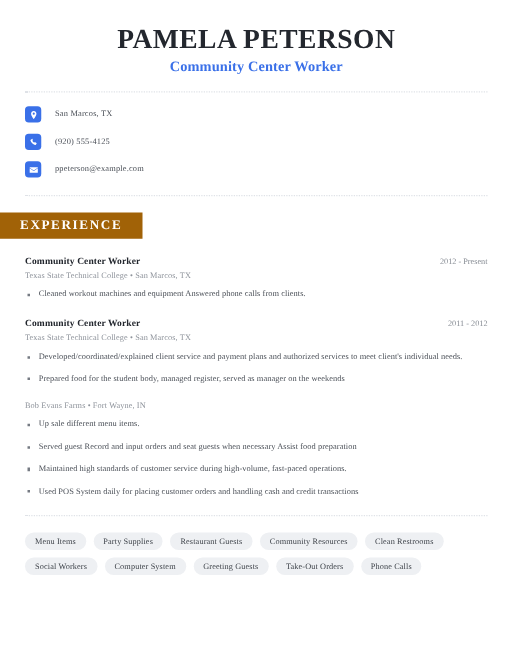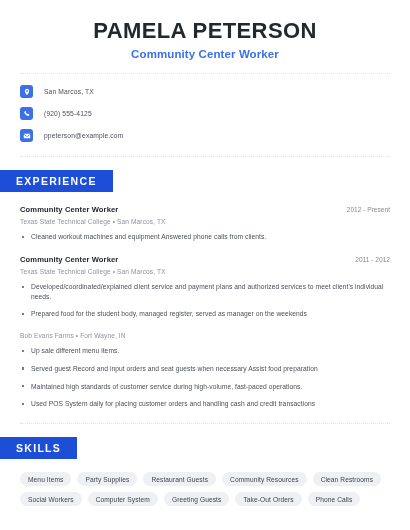--- a/index.html
+++ b/index.html
@@ -4,21 +4,21 @@
 <style>
   * { box-sizing: border-box; margin: 0; padding: 0; }
   html, body {
     width: 410px;
     height: 530px;
     background: #ffffff;
     font-family: "Liberation Sans", sans-serif;
     color: #2b2f36;
     overflow: hidden;
   }
-  .page { position: relative; width: 410px; height: 456px; padding: 0; }
+  .page { position: relative; width: 410px; height: 456px; padding: 0; font-family: Liberation Serif, serif; }
 
   
   .header { padding: 18px 20px 0 20px; text-align: center; }
   .full-name {
     font-size: 22px;
     font-weight: bold;
     letter-spacing: 0.4px;
     color: #23272e;
     line-height: 1.15;
   }
@@ -59,21 +59,21 @@
   .contact-text {
     font-size: 6.7px;
     color: #4a4f57;
     letter-spacing: 0.15px;
   }
 
   
   .section { margin-top: 13px; }
   .sec-badge {
     display: inline-block;
-    background: #1d4ed8;
+    background: #a16207;
     color: #ffffff;
     font-size: 10.5px;
     font-weight: bold;
     letter-spacing: 1.3px;
     padding: 5px 16px 5px 16px;
     margin-left: 0;
   }
 
   .sec-body { padding: 0 20px 0 20px; }
 
@@ -217,21 +217,20 @@
           <li>Used POS System daily for placing customer orders and handling cash and credit transactions</li>
         </ul>
       </div>
 
     </div>
   </div>
 
   <div class="divider" style="margin-top:14px"></div>
 
   <div class="section">
-    <div class="sec-badge">SKILLS</div>
     <div class="sec-body">
       <div class="chips">
         <span class="chip">Menu Items</span>
         <span class="chip">Party Supplies</span>
         <span class="chip">Restaurant Guests</span>
         <span class="chip">Community Resources</span>
         <span class="chip">Clean Restrooms</span>
         <span class="chip">Social Workers</span>
         <span class="chip">Computer System</span>
         <span class="chip">Greeting Guests</span>

